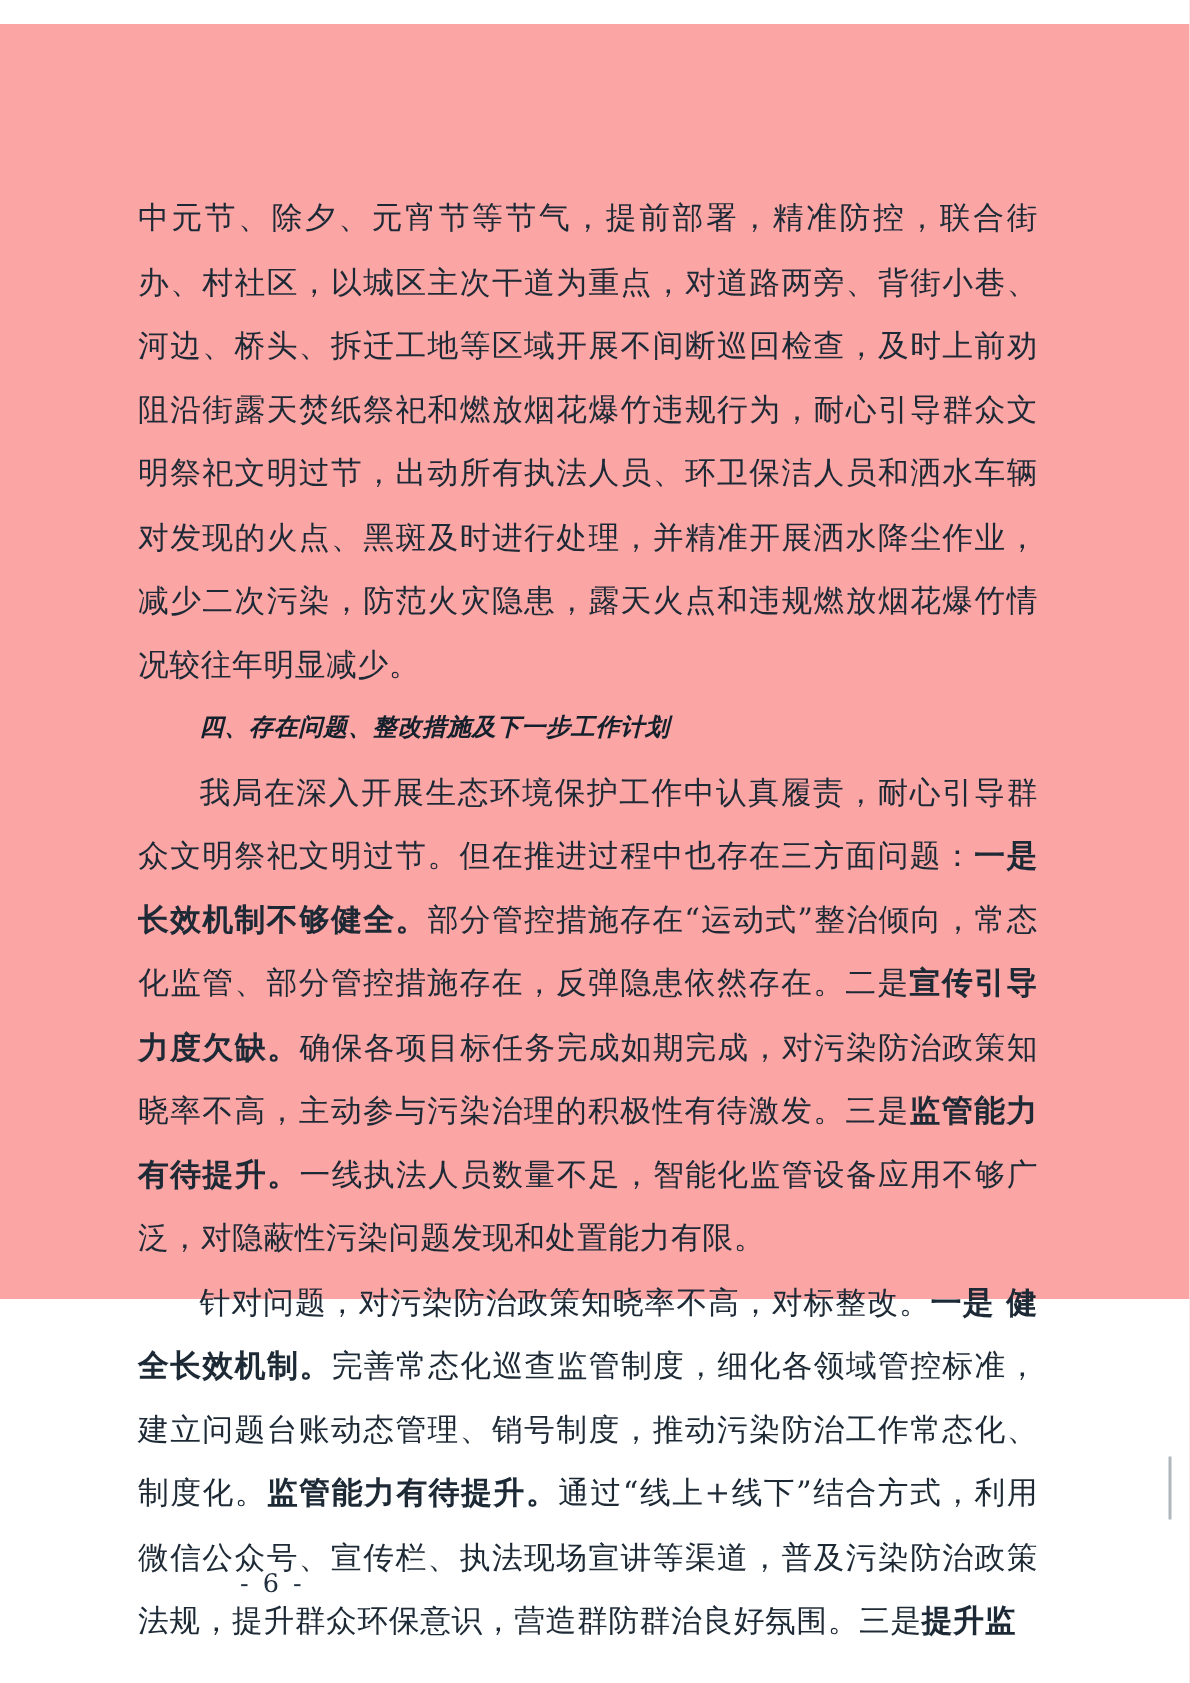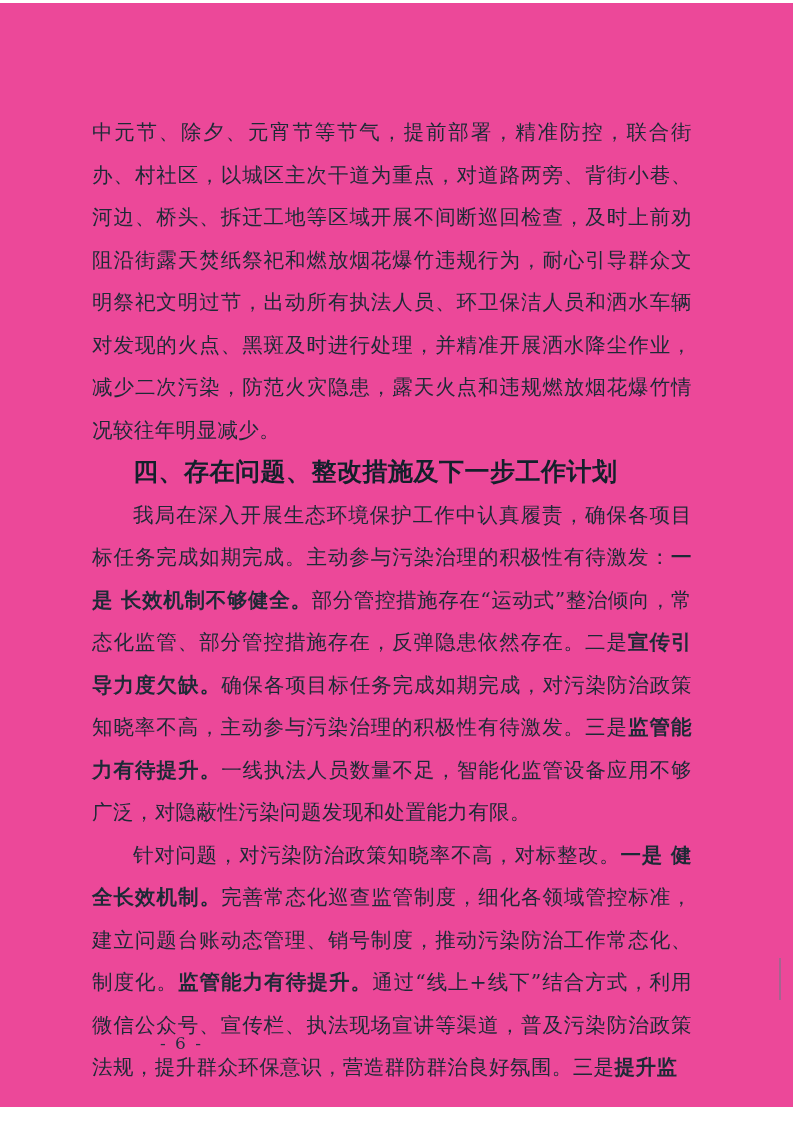--- a/index.html
+++ b/index.html
@@ -9,24 +9,24 @@
   }
   body {
     width: 793px;
     height: 1122px;
     position: relative;
     font-family: "DejaVu Serif", serif;
     overflow: hidden;
   }
   .page {
     position: absolute;
-    left: 0; top: 3px;
+    left: 0; top: 16px;
     width: 793px;
-    height: 1104px;
-    background: #ec4899;
+    height: 850px;
+    background: #fca5a5;
   }
   .content {
     position: absolute;
     left: 92px;
     top: 108px;
     width: 600px;
   }
   .para {
     font-family: "DejaVu Serif", serif;
     font-size: 20.5px;
@@ -36,26 +36,27 @@
     text-align: justify;
     text-justify: inter-ideograph;
     margin: 0;
   }
   .para.indent {
     text-indent: 41px;
   }
   .heading {
     font-family: "DejaVu Sans", sans-serif;
     font-weight: bold;
-    font-size: 25px;
+    font-size: 16px;
     line-height: 42.5px;
     color: #14202b;
     text-indent: 41px;
     letter-spacing: 0.6px;
     margin: 0;
+    font-style: italic;
   }
   .b {
     font-family: "DejaVu Sans", sans-serif;
     font-weight: bold;
     letter-spacing: 0.5px;
   }
   .footer {
     position: absolute;
     left: 0;
     top: 1030px;
@@ -80,20 +81,20 @@
     opacity: 0.55;
   }
 </style>
 </head>
 <body>
 
 <div class="page">
   <div class="content">
       <p class="para"><span>中元节、除夕、元宵节等节气，提前部署，精准防控，联合街办、村社区，以城区主次干道为重点，对道路两旁、背街小巷、河边、桥头、拆迁工地等区域开展不间断巡回检查，及时上前劝阻沿街露天焚纸祭祀和燃放烟花爆竹违规行为，耐心引导群众文明祭祀文明过节，出动所有执法人员、环卫保洁人员和洒水车辆对发现的火点、黑斑及时进行处理，并精准开展洒水降尘作业，减少二次污染，防范火灾隐患，露天火点和违规燃放烟花爆竹情况较往年明显减少。</span></p>
       <p class="heading"><span class="b">四、存在问题、整改措施及下一步工作计划</span></p>
-      <p class="para indent"><span>我局在深入开展生态环境保护工作中认真履责，确保各项目标任务完成如期完成。主动参与污染治理的积极性有待激发：</span><span class="b">一是 长效机制不够健全。</span><span>部分管控措施存在“运动式”整治倾向，常态化监管、部分管控措施存在，反弹隐患依然存在。二是</span><span class="b">宣传引导力度欠缺。</span><span>确保各项目标任务完成如期完成，对污染防治政策知晓率不高，主动参与污染治理的积极性有待激发。三是</span><span class="b">监管能力有待提升。</span><span>一线执法人员数量不足，智能化监管设备应用不够广泛，对隐蔽性污染问题发现和处置能力有限。</span></p>
+      <p class="para indent"><span>我局在深入开展生态环境保护工作中认真履责，耐心引导群众文明祭祀文明过节。但在推进过程中也存在三方面问题：</span><span class="b">一是 长效机制不够健全。</span><span>部分管控措施存在“运动式”整治倾向，常态化监管、部分管控措施存在，反弹隐患依然存在。二是</span><span class="b">宣传引导力度欠缺。</span><span>确保各项目标任务完成如期完成，对污染防治政策知晓率不高，主动参与污染治理的积极性有待激发。三是</span><span class="b">监管能力有待提升。</span><span>一线执法人员数量不足，智能化监管设备应用不够广泛，对隐蔽性污染问题发现和处置能力有限。</span></p>
       <p class="para indent"><span>针对问题，对污染防治政策知晓率不高，对标整改。</span><span class="b">一是 健全长效机制。</span><span>完善常态化巡查监管制度，细化各领域管控标准，建立问题台账动态管理、销号制度，推动污染防治工作常态化、制度化。</span><span class="b">监管能力有待提升。</span><span>通过“线上+线下”结合方式，利用微信公众号、宣传栏、执法现场宣讲等渠道，普及污染防治政策法规，提升群众环保意识，营造群防群治良好氛围。三是</span><span class="b">提升监</span></p>
     </div>
   <div class="edge-mark"></div>
   <div class="footer">
     <span class="pageno">- 6 -</span>
   </div>
 </div>
 
 </body></html>

